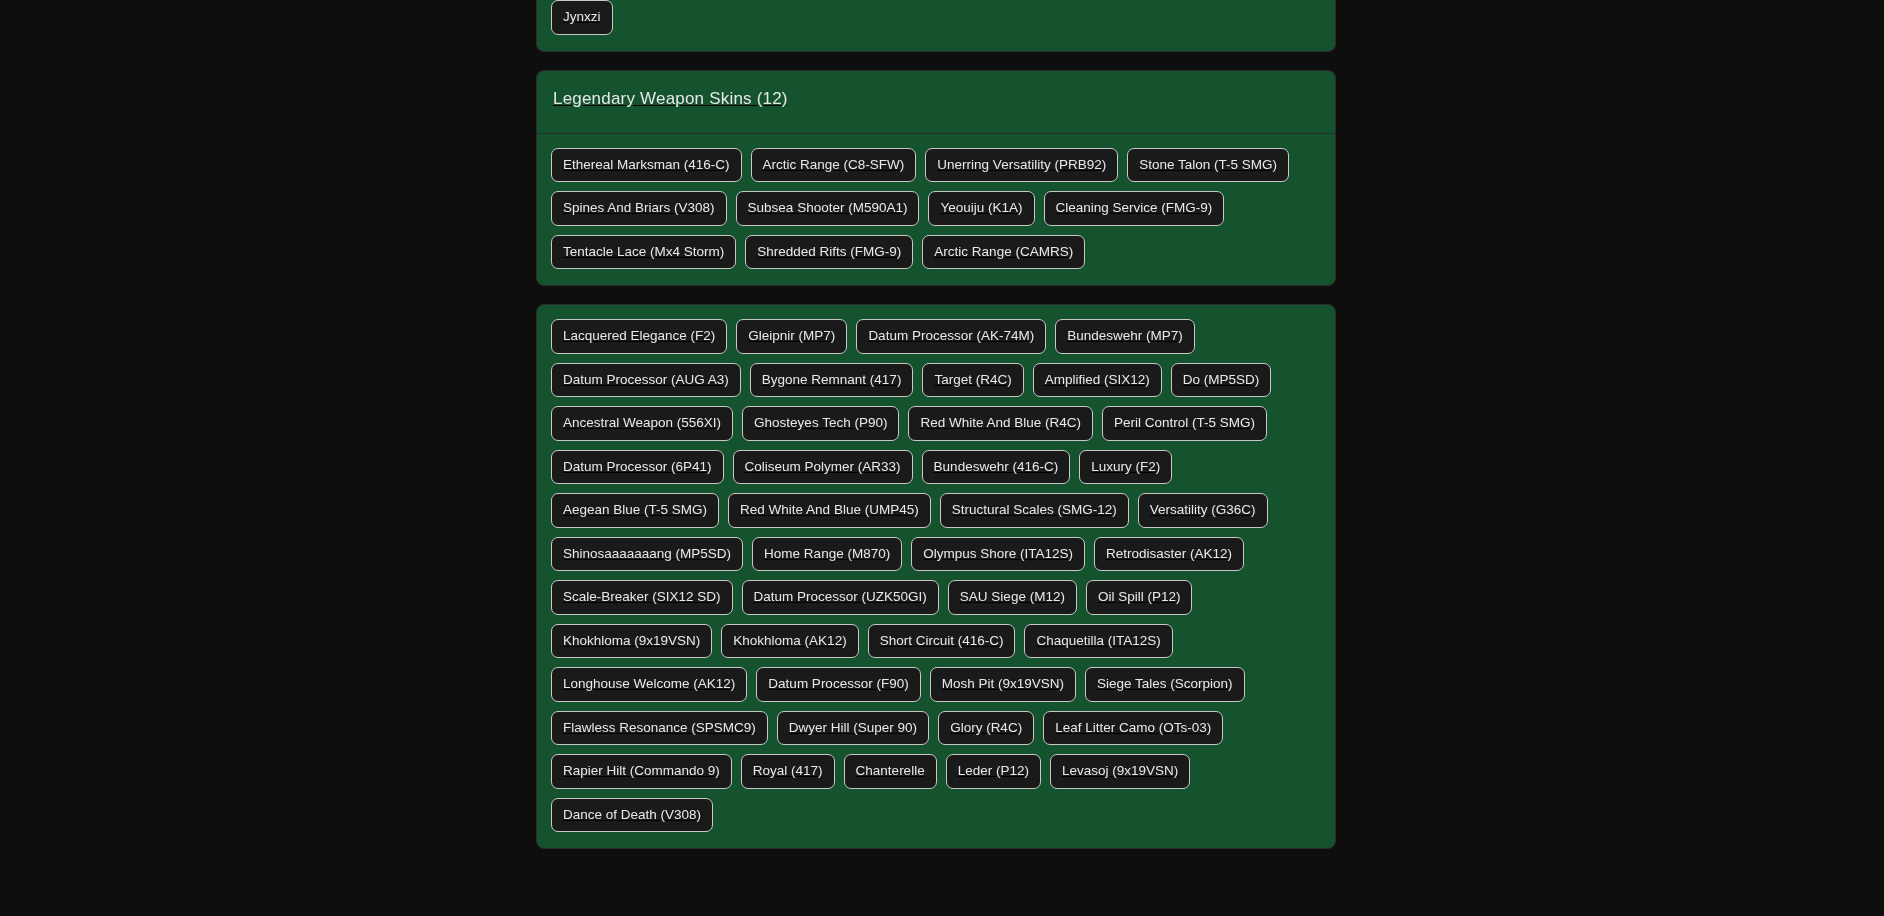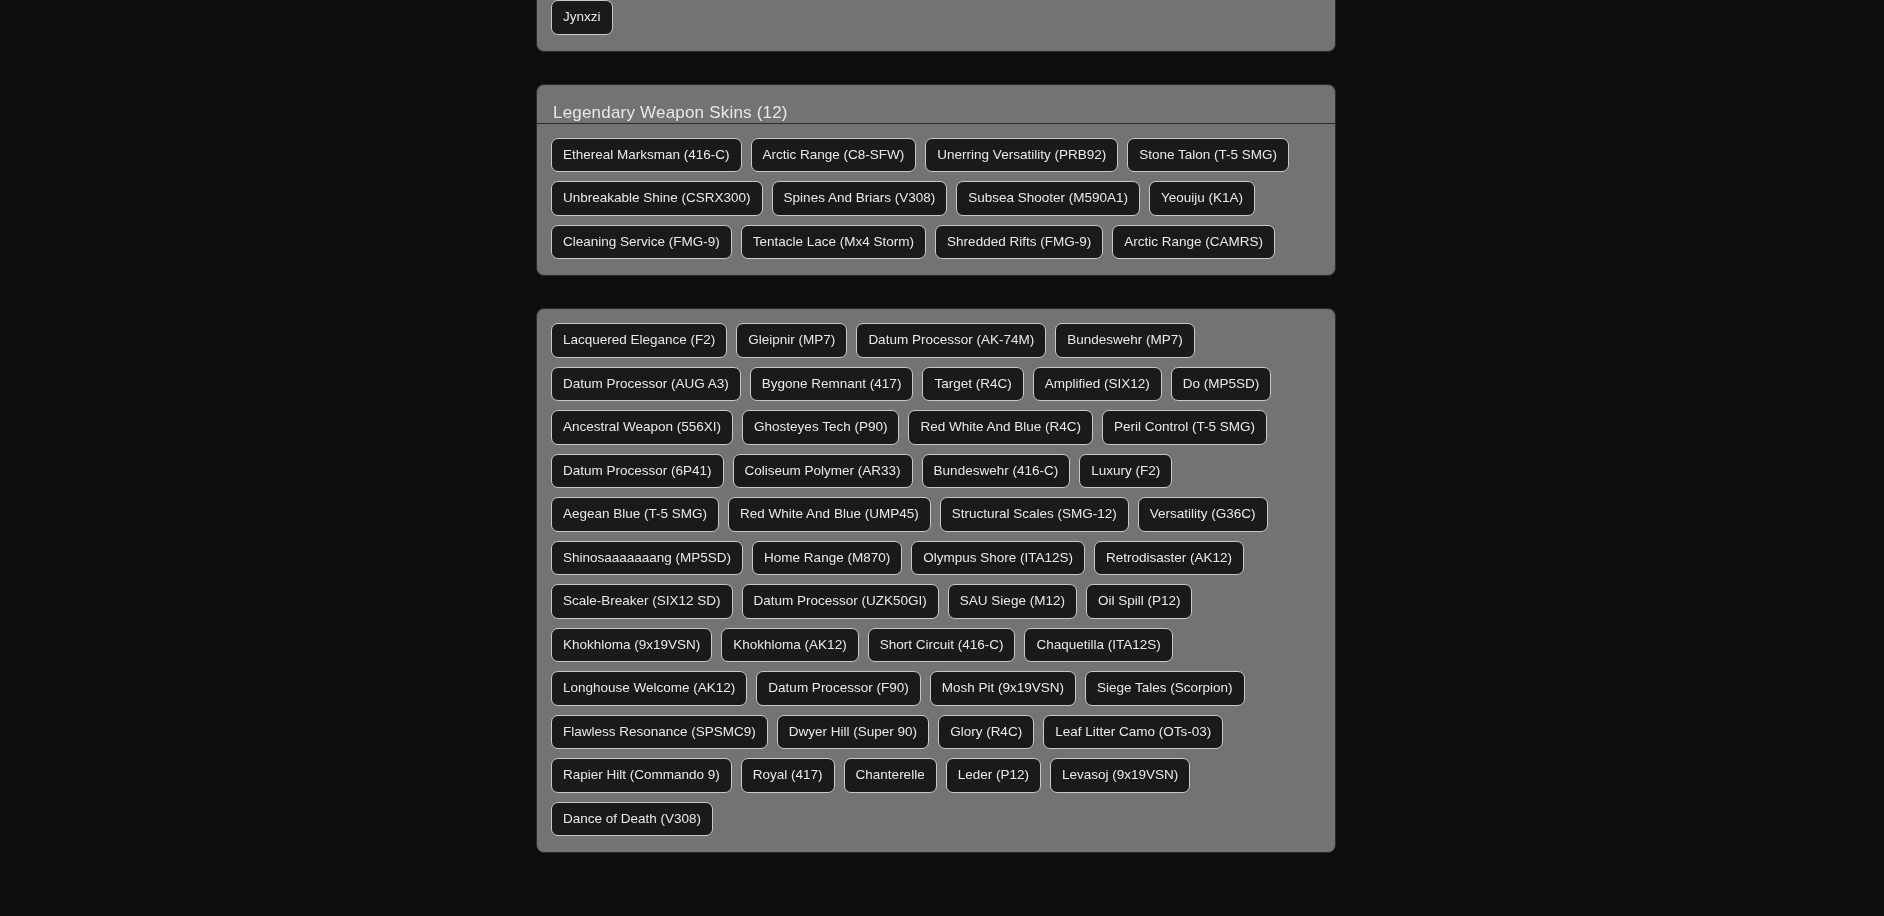--- a/index.html
+++ b/index.html
@@ -20,33 +20,34 @@
     padding-top: 0;
   }
   .content-column {
     width: 800px;
     margin: 0 auto;
     position: relative;
     left: -6px;
   }
   
   .card {
-    background: #737373;
+    background: #14532d;
     border: 1px solid #2b2b2b;
     border-radius: 8px;
-    margin-bottom: 32px;
+    margin-bottom: 18px;
+    text-decoration: underline;
   }
   .card.partial-top {
     border-top: none;
     border-top-left-radius: 0;
     border-top-right-radius: 0;
     margin-top: 0;
   }
   .card-header {
-    padding: 18px 16px 0 16px;
+    padding: 18px 16px 24px 16px;
     border-bottom: 1px solid #2b2b2b;
   }
   .card-title {
     color: #e8e8e8;
     font-size: 17px;
     font-weight: 400;
     letter-spacing: 0.2px;
   }
   .chip-area {
     padding: 14px 14px 16px 14px;
@@ -86,21 +87,20 @@
 
     <div class="card">
       <div class="card-header">
         <div class="card-title">Legendary Weapon Skins (12)</div>
       </div>
       <div class="chip-area">
         <div class="chip">Ethereal Marksman (416-C)</div>
         <div class="chip">Arctic Range (C8-SFW)</div>
         <div class="chip">Unerring Versatility (PRB92)</div>
         <div class="chip">Stone Talon (T-5 SMG)</div>
-        <div class="chip">Unbreakable Shine (CSRX300)</div>
         <div class="chip">Spines And Briars (V308)</div>
         <div class="chip">Subsea Shooter (M590A1)</div>
         <div class="chip">Yeouiju (K1A)</div>
         <div class="chip">Cleaning Service (FMG-9)</div>
         <div class="chip">Tentacle Lace (Mx4 Storm)</div>
         <div class="chip">Shredded Rifts (FMG-9)</div>
         <div class="chip">Arctic Range (CAMRS)</div>
       </div>
     </div>
 

